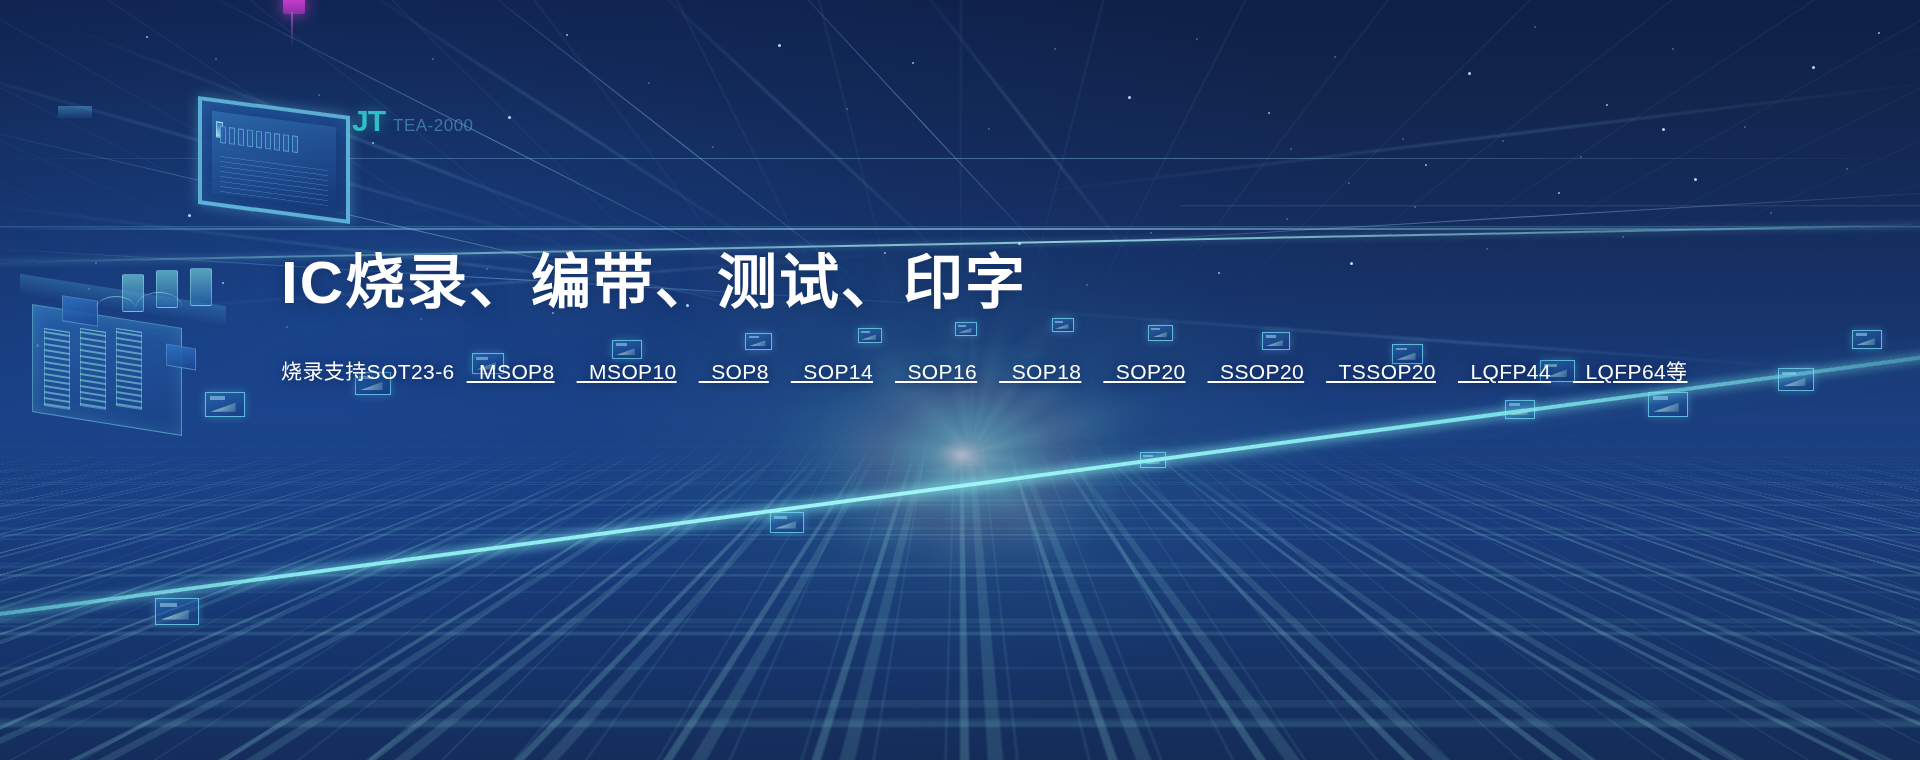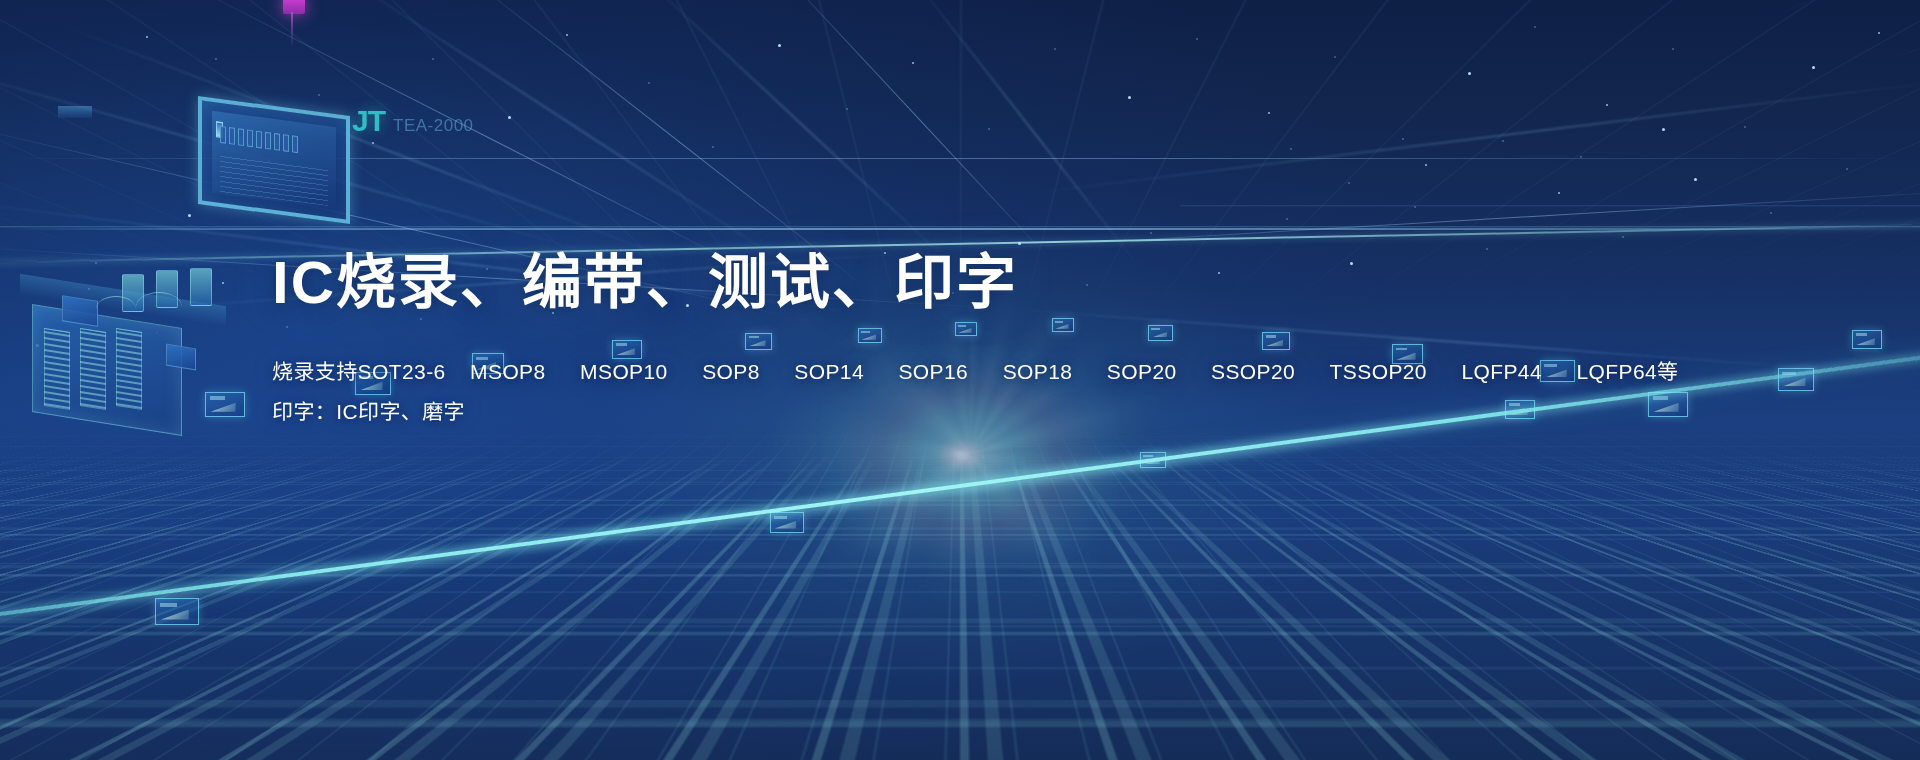--- a/index.html
+++ b/index.html
@@ -379,21 +379,21 @@
   
   .surface {
     position:absolute;
     background:linear-gradient(180deg, rgba(120,200,230,.30), rgba(40,95,170,.06));
     height:2px;
   }
 
   
   .content {
     position:absolute;
-    left:272px; top:248px;
+    left:281px; top:248px;
     width:1320px;
   }
 
   .headline {
     font-size:60px;
     font-weight:700;
     color:#ffffff;
     letter-spacing:2px;
     line-height:1.18;
     text-shadow:0 2px 18px rgba(10,35,85,.85), 0 0 46px rgba(120,190,255,.30);
@@ -403,21 +403,21 @@
   .sub {
     margin-top:34px;
     color:#ffffff;
     font-size:21px;
     line-height:38px;
     letter-spacing:.4px;
     text-shadow:0 1px 10px rgba(8,28,70,.9), 0 0 22px rgba(60,130,210,.35);
     white-space:nowrap;
   }
   .sub .pkg-list { display:inline; }
-  .sub .pkg { margin-right:22px; }
+  .sub .pkg { margin-right:22px;text-decoration:underline; }
   .sub .pkg:last-child { margin-right:0; }
   .sub .lead { margin-right:12px; }
   .sub-row { margin-bottom:2px; }
 </style>
 </head>
 <body>
 
 <div id="banner">
 
   <div class="bg-layer ceiling"></div>
@@ -594,18 +594,17 @@
 
     <h1 class="headline">IC烧录、编带、测试、印字</h1>
 
     <div class="sub">
 
       <div class="sub-row">
         <span class="lead">烧录支持SOT23-6</span><span class="pkg-list" id="pkg-list"><span class="pkg">&nbsp;&nbsp;MSOP8</span><span class="pkg">&nbsp;&nbsp;MSOP10</span><span class="pkg">&nbsp;&nbsp;SOP8</span><span class="pkg">&nbsp;&nbsp;SOP14</span><span class="pkg">&nbsp;&nbsp;SOP16</span><span class="pkg">&nbsp;&nbsp;SOP18</span><span class="pkg">&nbsp;&nbsp;SOP20</span><span class="pkg">&nbsp;&nbsp;SSOP20</span><span class="pkg">&nbsp;&nbsp;TSSOP20</span><span class="pkg">&nbsp;&nbsp;LQFP44</span><span class="pkg">&nbsp;&nbsp;LQFP64等</span></span>
       </div>
 
 
-      <div class="sub-row">印字：IC印字、磨字</div>
 
     </div>
   </div>
 
 </div>
 
 </body></html>

